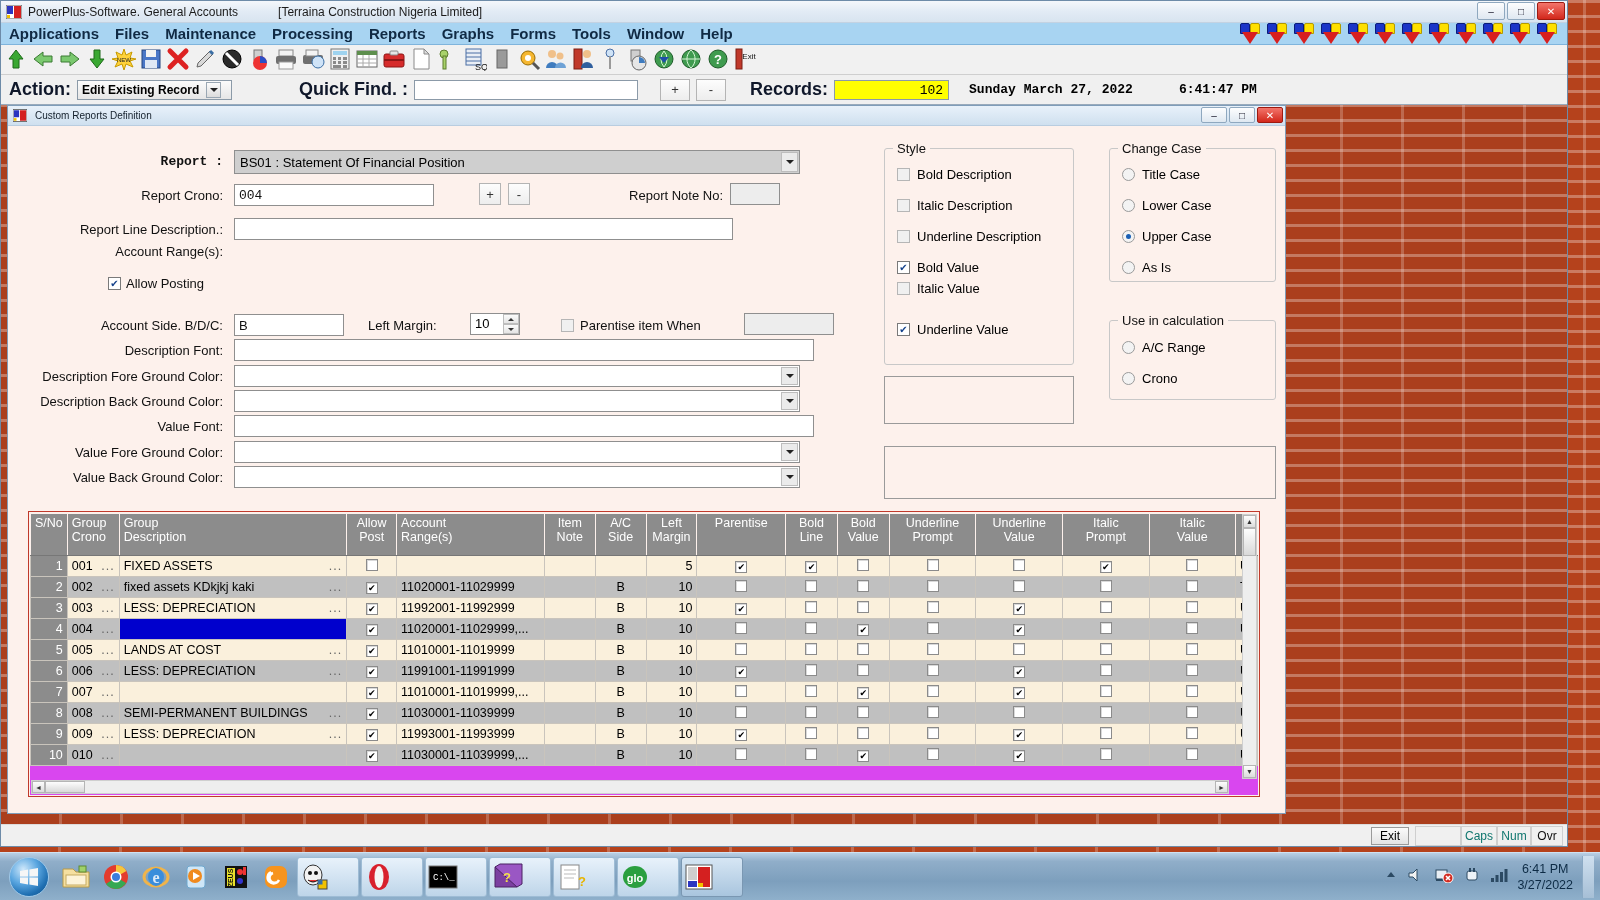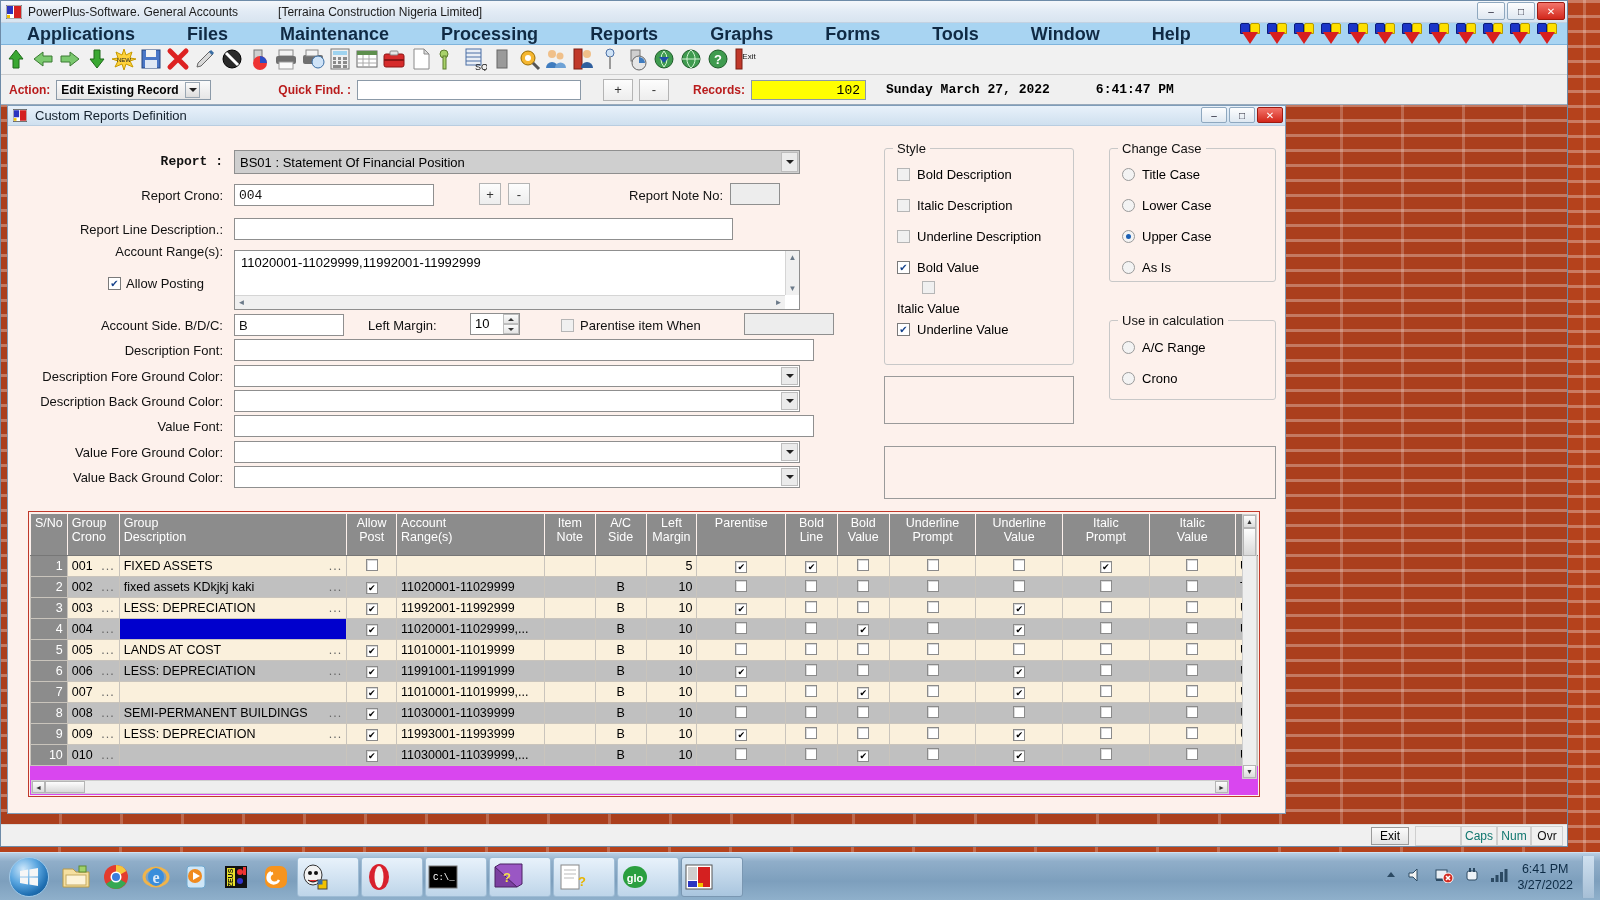--- a/index.html
+++ b/index.html
@@ -41,41 +41,41 @@
     display:flex; align-items:center; justify-content:center;
     font-size:10px; color:#223;
   }
   .winbtn.close { background:linear-gradient(180deg,#f3756b,#d2271b); border-color:#9e1a10; color:#fff; }
   
   #menubar {
     height:22px; background:#a8d4f2; display:flex; align-items:center;
     position:relative; overflow:hidden; border-bottom:1px solid #7fb4dc;
   }
   #menubar .mi {
-    font-size:18px; font-weight:bold; color:#102a44; padding:0 26px; line-height:22px;
+    font-size:15px; font-weight:bold; color:#102a44; padding:0 8px; line-height:22px;
     white-space:nowrap;
   }
   #menu-deco { position:absolute; right:0; top:0; height:22px; width:330px; display:flex; }
   .deco-cell { width:27px; height:22px; position:relative; }
   .deco-blue { position:absolute; left:3px; top:0px; width:10px; height:11px; background:#1b35c8; border-radius:2px 2px 0 0; border:1px solid #0b1c7a;}
   .deco-yellow { position:absolute; left:13px; top:0px; width:10px; height:11px; background:#ffe000; border-radius:2px 2px 0 0; border:1px solid #b39a00;}
   .deco-red { position:absolute; left:5px; top:9px; width:0;height:0;
     border-left:8px solid transparent; border-right:8px solid transparent; border-top:12px solid #d81f1f; }
   
   #toolbar {
     height:30px; background:#f1f1f1; border-bottom:1px solid #cfcfcf;
     display:flex; align-items:center; padding-left:3px; gap:2px;
   }
   .tool { width:25px; height:26px; position:relative; display:inline-block; }
   
   #actionbar {
     height:30px; background:#f0f0f0; border-bottom:1px solid #9ab;
     display:flex; align-items:center; padding-left:8px; gap:6px;
   }
-  #actionbar .lbl { font-size:12px; font-weight:bold; color:#b91c1c; }
+  #actionbar .lbl { font-size:18px; font-weight:bold; color:#0f172a; }
   .combo {
     height:20px; border:1px solid #8b9aa8; background:linear-gradient(180deg,#fbfbfb,#e6e6e6);
     display:flex; align-items:center; padding:0 10px 0 4px; font-size:12px; font-weight:bold;
     position:relative;
   }
   .combo .arrow { margin-left:auto; width:15px; height:16px; border:1px solid #9aa7b3;
     background:linear-gradient(180deg,#fcfcfc,#dcdcdc); display:flex;align-items:center;justify-content:center;}
   .tri-down { width:0;height:0;border-left:4px solid transparent;border-right:4px solid transparent;border-top:4px solid #222; }
   .txtbox { height:20px; border:1px solid #8b9aa8; background:#fff; }
   .plusminus { width:30px;height:22px;border:1px solid #b4b4b4;background:linear-gradient(180deg,#fdfdfd,#ededed);
@@ -91,21 +91,21 @@
   }
   
   #child {
     position:absolute; left:6px; top:0px; width:1279px; height:709px;
     background:#fdf1ec; border:1px solid #7f9db9; display:flex; flex-direction:column;
   }
   #child-title {
     height:20px; background:linear-gradient(180deg,#e8f1fa,#cfe0ef);
     display:flex; align-items:center; position:relative; border-bottom:1px solid #b9cde0;
   }
-  #child-title .ct { font-size:13px; color:#14202c; }
+  #child-title .ct { font-size:10px; color:#14202c; }
   #child-title .winbtns { right:2px; top:1px; }
   #child-title .winbtn { width:26px; height:16px; }
   #child-body { flex:1; position:relative; padding:0; }
   
   .frow { position:absolute; display:flex; align-items:center; }
   .flabel { font-size:13px; color:#111; text-align:right; }
   .finput {
     border:1px solid #8f8f8f; background:#fff; height:22px; font-size:13px;
     padding:1px 4px; display:flex; align-items:center; color:#111;
   }
@@ -495,31 +495,20 @@
         <div class="finput disabled" style="position:absolute; left:722px; top:57px; width:50px;"></div>
 
         <div class="frow" style="left:0; top:96px; width:215px; justify-content:flex-end;">
           <span class="flabel">Report Line Description.:</span>
         </div>
         <div class="finput" style="position:absolute; left:226px; top:92px; width:499px;"></div>
 
         <div class="frow" style="left:0; top:118px; width:215px; justify-content:flex-end;">
           <span class="flabel">Account Range(s):</span>
         </div>
-        <div class="memo" style="position:absolute; left:226px; top:124px; width:566px; height:60px;">
-          <div class="content">11020001-11029999,11992001-11992999</div>
-          <div class="vscroll">
-            <div class="sb-arrow">▲</div>
-            <div class="sb-arrow" style="position:absolute;bottom:0;">▼</div>
-          </div>
-          <div class="hscroll">
-            <div class="sb-arrow">◄</div>
-            <div class="sb-arrow" style="position:absolute;right:0;top:0;">►</div>
-          </div>
-        </div>
 
         <div class="frow" style="left:100px; top:150px; gap:5px;">
           <span class="chk on">✔</span>
           <span class="flabel">Allow Posting</span>
         </div>
 
         <div class="frow" style="left:0; top:192px; width:215px; justify-content:flex-end;">
           <span class="flabel">Account Side. B/D/C:</span>
         </div>
         <div class="finput" style="position:absolute; left:226px; top:188px; width:110px;">B</div>
@@ -604,21 +593,21 @@
             <span>Italic Description</span>
           </div>
           <div class="gb-item" style="position:absolute;left:12px;top:80px;">
             <span class="chk flat"></span>
             <span>Underline Description</span>
           </div>
           <div class="gb-item" style="position:absolute;left:12px;top:111px;">
             <span class="chk on">✔</span>
             <span>Bold Value</span>
           </div>
-          <div class="gb-item" style="position:absolute;left:12px;top:132px;flex-direction:column;">
+          <div class="gb-item" style="position:absolute;left:12px;top:132px;">
             <span class="chk flat"></span>
             <span>Italic Value</span>
           </div>
           <div class="gb-item" style="position:absolute;left:12px;top:173px;">
             <span class="chk on">✔</span>
             <span>Underline Value</span>
           </div>
         </div>
 
         <div style="position:absolute;left:876px;top:250px;width:190px;height:48px;border:1px solid #9a9a9a;background:#fdf1ec;"></div>

